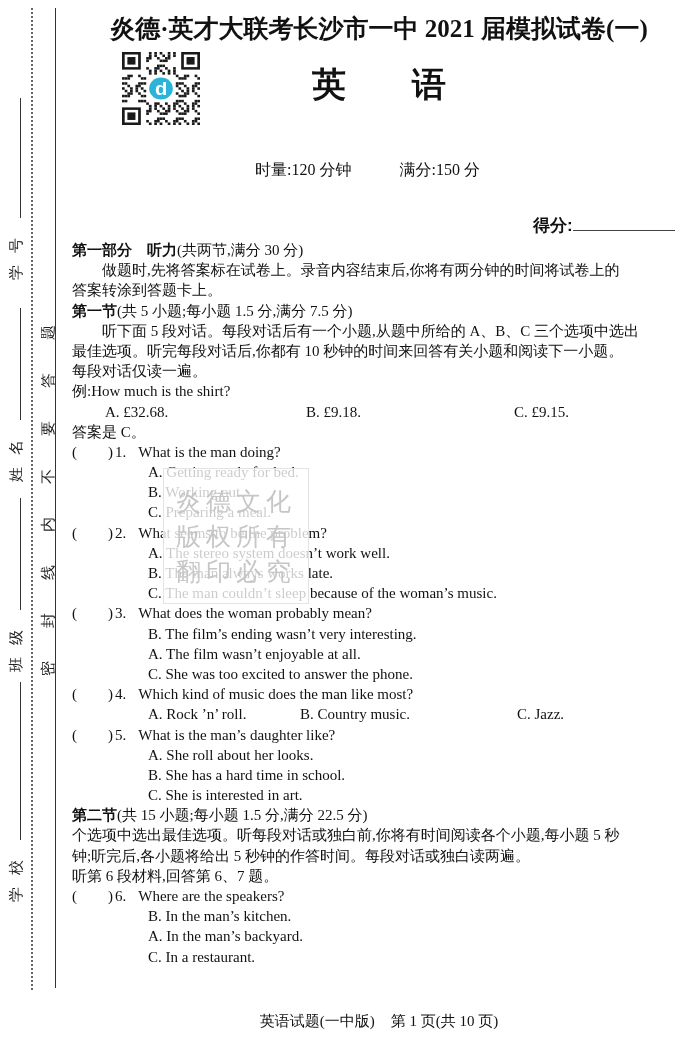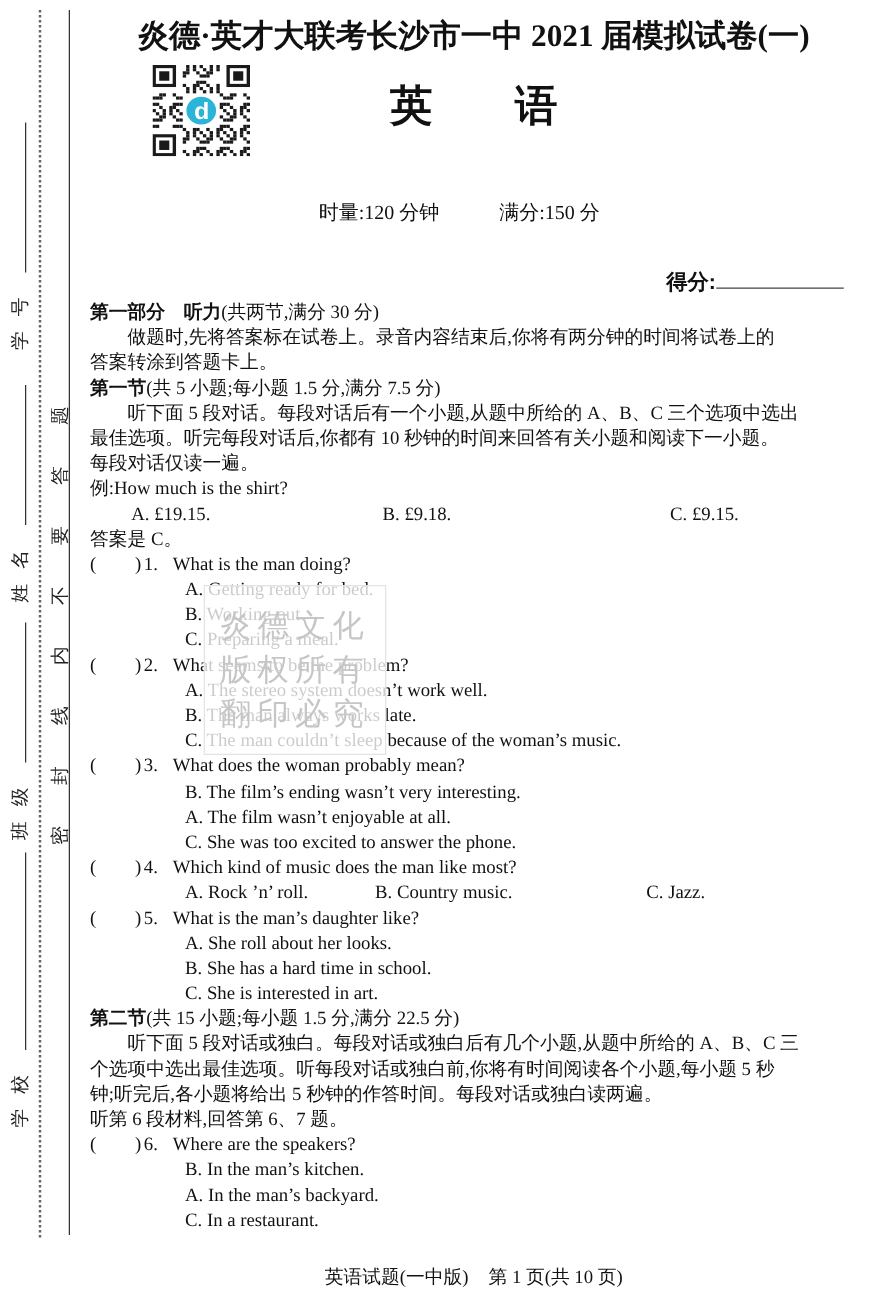--- a/index.html
+++ b/index.html
@@ -46,21 +46,21 @@
   }
   .line{position:relative;height:20.2px;white-space:nowrap;}
   .line .zh-bold{font-family:"Liberation Sans","DejaVu Sans",sans-serif;font-weight:bold;margin-top:21px;}
   .line.indent{text-indent:30px;}
   .line.opt{padding-left:76px;}
   .q-gap{display:inline-block;width:31px;}
   .q-n{margin:0 12px 0 2px;}
   .row-item{position:absolute;top:0;}
   .row-ex .row-item:nth-child(1){left:33px;}
   .row-ex .row-item:nth-child(2){left:234px;}
-  .row-ex .row-item:nth-child(3){left:464px;}
+  .row-ex .row-item:nth-child(3){left:442px;}
   .row-q4 .row-item:nth-child(1){left:76px;}
   .row-q4 .row-item:nth-child(2){left:228px;}
   .row-q4 .row-item:nth-child(3){left:445px;}
   
   .watermark{
     position:absolute;left:163px;top:468px;width:144px;height:134px;
     background:rgba(255,255,255,0.78);border:1px solid #e3e3e3;
     display:flex;flex-direction:column;justify-content:center;align-items:center;
     gap:10px;pointer-events:none;
   }
@@ -317,21 +317,21 @@
   <div class="body-lines" id="body-lines">
       <div class="line "><span class="zh-bold">第一部分　听力</span><span>(共两节,满分 30 分)</span></div>
       <div class="line indent">做题时,先将答案标在试卷上。录音内容结束后,你将有两分钟的时间将试卷上的</div>
       <div class="line ">答案转涂到答题卡上。</div>
       <div class="line "><span class="zh-bold">第一节</span><span>(共 5 小题;每小题 1.5 分,满分 7.5 分)</span></div>
       <div class="line indent">听下面 5 段对话。每段对话后有一个小题,从题中所给的 A、B、C 三个选项中选出</div>
       <div class="line ">最佳选项。听完每段对话后,你都有 10 秒钟的时间来回答有关小题和阅读下一小题。</div>
       <div class="line ">每段对话仅读一遍。</div>
       <div class="line ">例:How much is the shirt?</div>
       <div class="line row-ex">
-        <span class="row-item">A. £19.15.</span>
+        <span class="row-item">A. £32.68.</span>
         <span class="row-item">B. £9.18.</span>
         <span class="row-item">C. £9.15.</span>
       </div>
       <div class="line ">答案是 C。</div>
       <div class="line "><span>(</span><span class="q-gap"></span><span>)</span><span class="q-n">1.</span><span>What is the man doing?</span></div>
       <div class="line opt">A. Getting ready for bed.</div>
       <div class="line opt">B. Working out.</div>
       <div class="line opt">C. Preparing a meal.</div>
       <div class="line "><span>(</span><span class="q-gap"></span><span>)</span><span class="q-n">2.</span><span>What seems to be the problem?</span></div>
       <div class="line opt">A. The stereo system doesn’t work well.</div>
@@ -345,21 +345,20 @@
       <div class="line row-q4">
         <span class="row-item">A. Rock ’n’ roll.</span>
         <span class="row-item">B. Country music.</span>
         <span class="row-item">C. Jazz.</span>
       </div>
       <div class="line "><span>(</span><span class="q-gap"></span><span>)</span><span class="q-n">5.</span><span>What is the man’s daughter like?</span></div>
       <div class="line opt">A. She roll about her looks.</div>
       <div class="line opt">B. She has a hard time in school.</div>
       <div class="line opt">C. She is interested in art.</div>
       <div class="line "><span class="zh-bold">第二节</span><span>(共 15 小题;每小题 1.5 分,满分 22.5 分)</span></div>
-      <div class="line indent">听下面 5 段对话或独白。每段对话或独白后有几个小题,从题中所给的 A、B、C 三</div>
       <div class="line ">个选项中选出最佳选项。听每段对话或独白前,你将有时间阅读各个小题,每小题 5 秒</div>
       <div class="line ">钟;听完后,各小题将给出 5 秒钟的作答时间。每段对话或独白读两遍。</div>
       <div class="line ">听第 6 段材料,回答第 6、7 题。</div>
       <div class="line "><span>(</span><span class="q-gap"></span><span>)</span><span class="q-n">6.</span><span>Where are the speakers?</span></div>
       <div class="line opt">B. In the man’s kitchen.</div>
       <div class="line opt">A. In the man’s backyard.</div>
       <div class="line opt">C. In a restaurant.</div>
     </div>
 
   <div class="watermark">

